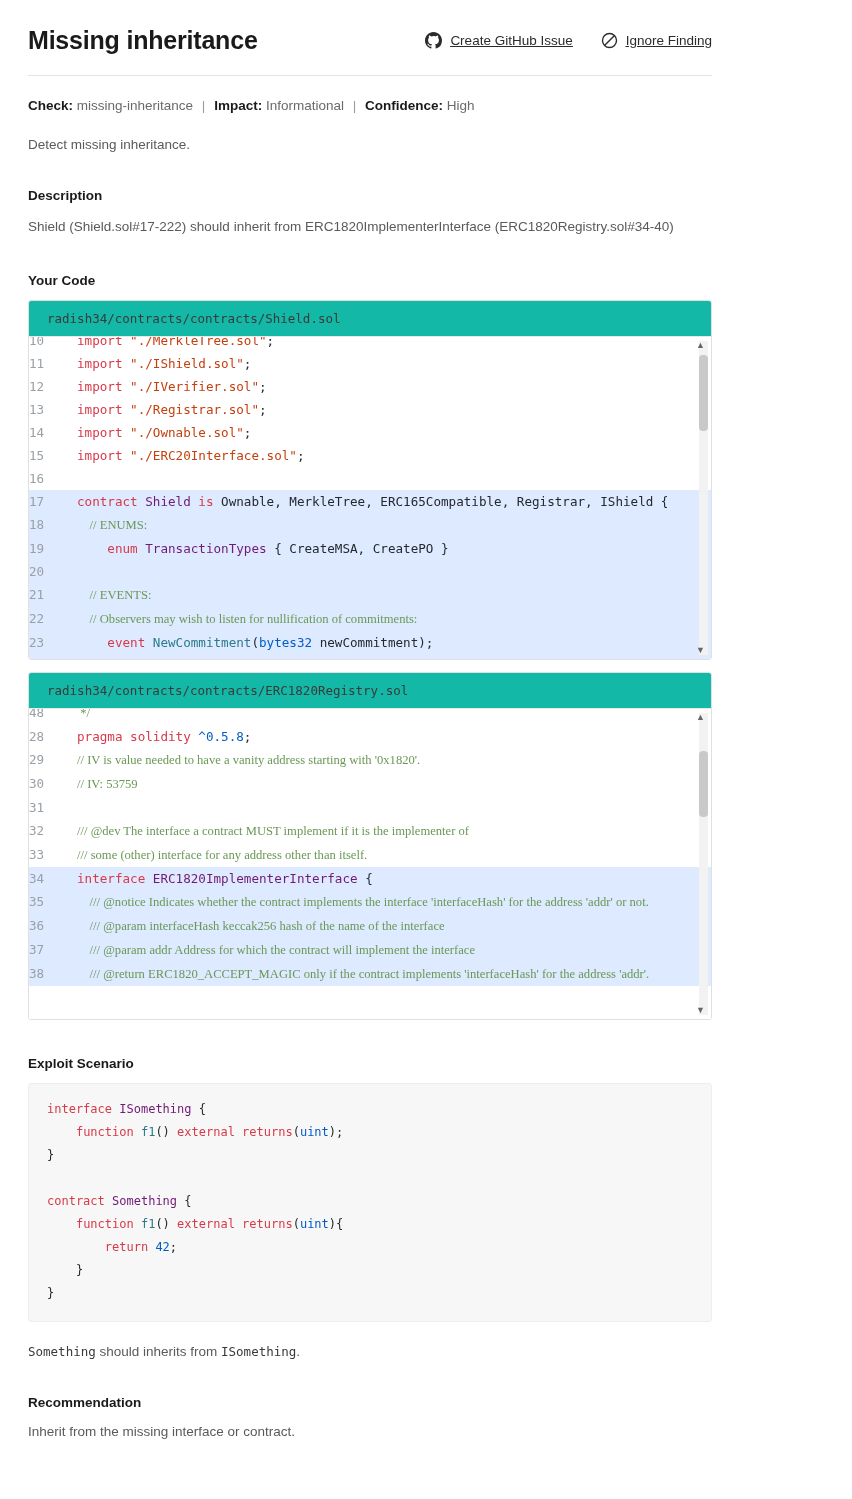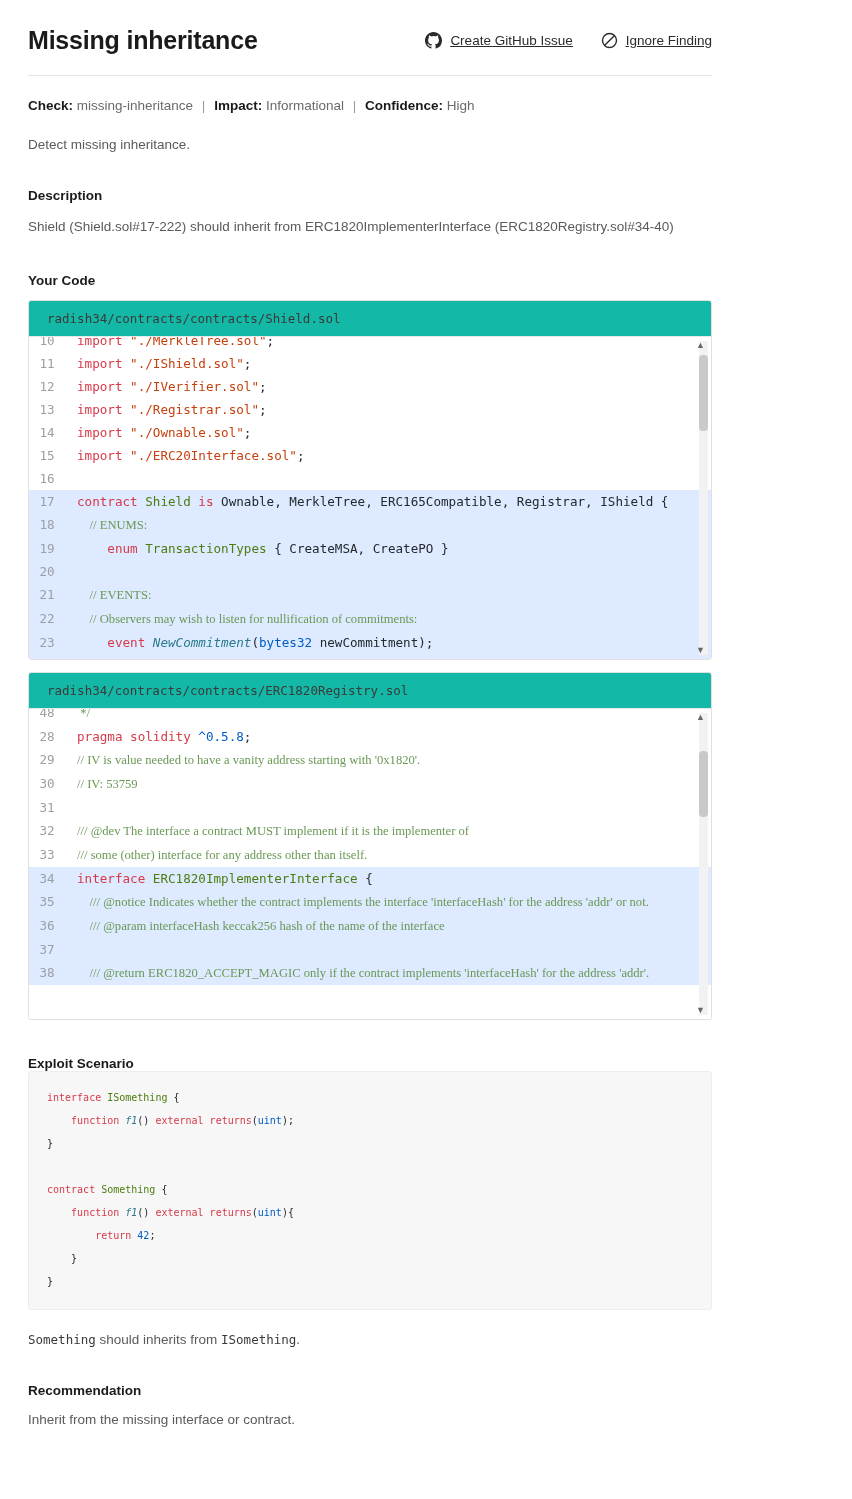--- a/index.html
+++ b/index.html
@@ -110,32 +110,32 @@
   }
   .cl {
     display: flex;
     align-items: flex-start;
     padding-right: 24px;
   }
   .cl.hl { background: #ddeaff; }
   .ln {
     width: 48px;
     min-width: 48px;
-    text-align: center;
+    text-align: left;
     padding-right: 12px;
     color: #9aa0a6;
     user-select: none;
   }
   .code-text { white-space: pre-wrap; word-break: break-word; }
   .kw  { color: #d73a49; }
-  .typ { color: #4d7c0f; }
+  .typ { color: #701a75; }
   .str { color: #c5400e; }
   .num { color: #005cc5; }
   .cmt { color: #6a9955; font-family: Liberation Serif, serif; }
-  .fn  { color: #2b7a8c; font-style: italic; }
+  .fn  { color: #2b7a8c; }
   
   .vscroll {
     position: absolute;
     right: 3px;
     top: 4px;
     bottom: 4px;
     width: 9px;
     background: #f2f2f2;
   }
   .vthumb {
@@ -152,27 +152,27 @@
     height: 11px;
     text-align: center;
     font-size: 9px;
     line-height: 11px;
     color: #666;
   }
   .arrow-up { top: -1px; }
   .arrow-down { bottom: -1px; }
   
   .exploit-block {
-    margin-top: 0;
+    margin-top: 12px;
     background: #f7f7f7;
     border: 1px solid #ededed;
     border-radius: 3px;
     padding: 14px 18px 16px 18px;
     font-family: "DejaVu Sans Mono", monospace;
-    font-size: 10px;
+    font-size: 12px;
     line-height: 23px;
     color: #24292e;
     white-space: pre-wrap;
   }
   .mono-inline {
     font-family: "DejaVu Sans Mono", monospace;
     font-size: 12.5px;
     color: #3a3a3a;
   }
   .post-exploit {
@@ -346,20 +346,21 @@
           <div class="cl hl">
             <div class="ln">35</div>
             <div class="code-text"><span class="cmt">    /// @notice Indicates whether the contract implements the interface 'interfaceHash' for the address 'addr' or not.</span></div>
           </div>
           <div class="cl hl">
             <div class="ln">36</div>
             <div class="code-text"><span class="cmt">    /// @param interfaceHash keccak256 hash of the name of the interface</span></div>
           </div>
           <div class="cl hl">
             <div class="ln">37</div>
+            <div class="code-text"><span class="cmt">    /// @param addr Address for which the contract will implement the interface</span></div>
           </div>
           <div class="cl hl">
             <div class="ln">38</div>
             <div class="code-text"><span class="cmt">    /// @return ERC1820_ACCEPT_MAGIC only if the contract implements 'interfaceHash' for the address 'addr'.</span></div>
           </div>
         </div>
       <div class="vscroll">
         <div class="vthumb" style="top:38px;height:66px;"></div>
         <div class="arrow-up">▲</div>
         <div class="arrow-down">▼</div>

